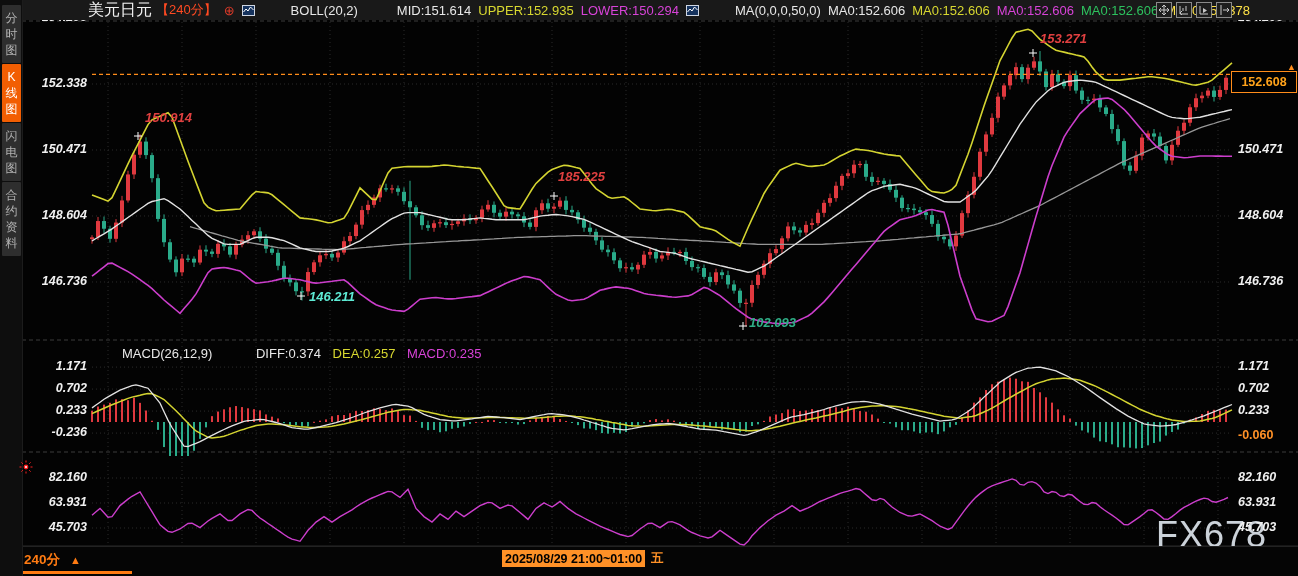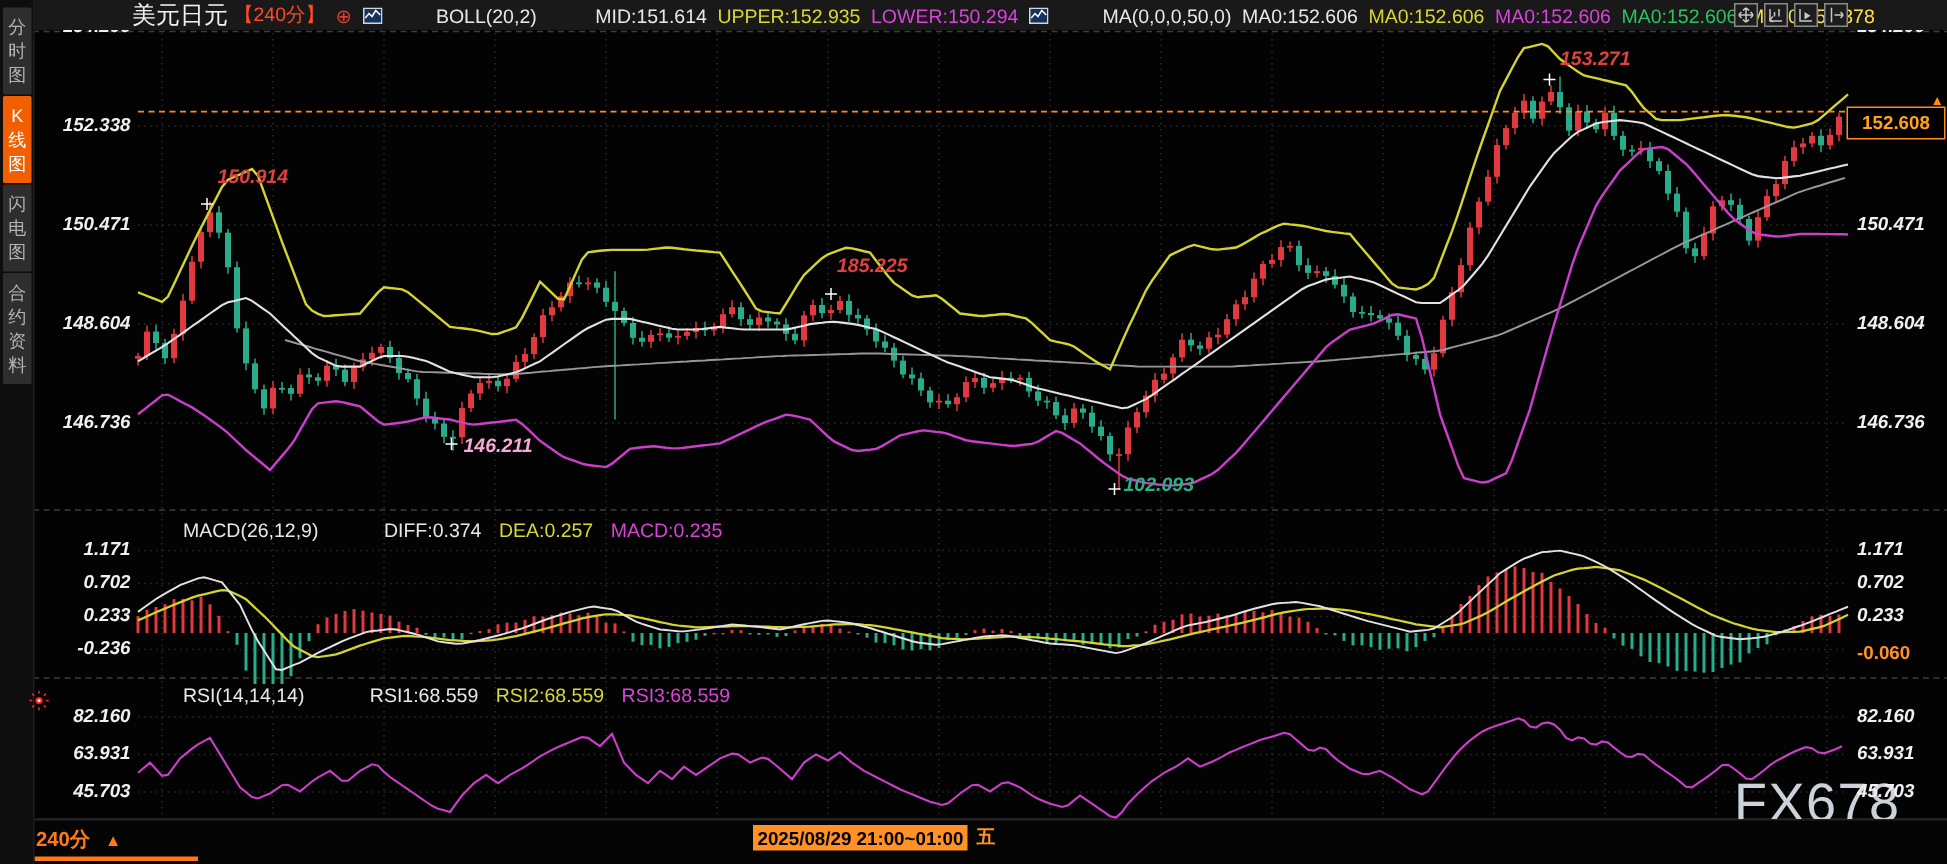--- a/index.html
+++ b/index.html
@@ -776,35 +776,29 @@
       <div class="date-lab" style="left: 91px; top: 551px;">07/30</div>
       <div class="date-lab" style="left: 257px; top: 551px;">08/09</div>
       <div class="date-lab" style="left: 402px; top: 551px;">08/21</div>
       <div class="date-lab" style="left: 684px; top: 551px;">09/12</div>
       <div class="date-lab" style="left: 802px; top: 551px;">09/24</div>
       <div class="date-lab" style="left: 917px; top: 551px;">10/04</div>
       <div class="date-lab" style="left: 1027px; top: 551px;">10/16</div>
       <div class="axis-lab marker" style="left: 145px; top: 110px; color: rgb(224, 64, 64); width: auto; text-align: left;">150.914</div>
       <div class="axis-lab marker" style="left: 558px; top: 169px; color: rgb(224, 64, 64); width: auto; text-align: left;">185.225</div>
       <div class="axis-lab marker" style="left: 1040px; top: 31px; color: rgb(224, 64, 64); width: auto; text-align: left;">153.271</div>
-      <div class="axis-lab marker" style="left: 309px; top: 289px; color: #f9a8d4; width: auto; text-align: left;">146.211</div>
+      <div class="axis-lab marker" style="left: 309px; top: 289px; color: #5eead4; width: auto; text-align: left;">146.211</div>
       <div class="axis-lab marker" style="left: 749px; top: 315px; color: rgb(47, 174, 134); width: auto; text-align: left;">102.093</div>
     </div>
 
   <div class="pane-hdr" style="top:346px">
     <span class="c-white">MACD(26,12,9)</span>
     <span class="c-white">DIFF:0.374</span>
     <span class="c-yellow">DEA:0.257</span>
     <span class="c-magenta">MACD:0.235</span>
-  </div>
-  <div class="pane-hdr" style="top:456px">
-    <span class="c-white">RSI(14,14,14)</span>
-    <span class="c-white">RSI1:68.559</span>
-    <span class="c-yellow">RSI2:68.559</span>
-    <span class="c-magenta">RSI3:68.559</span>
   </div>
 
   <div class="price-box">152.608</div>
   <div class="price-arrow">▲</div>
   <div class="macd-cur" style="top:428px">-0.060</div>
 
   <div class="watermark">FX678</div>
 
   <div class="time-bar"></div>
   <div class="period-badge">

